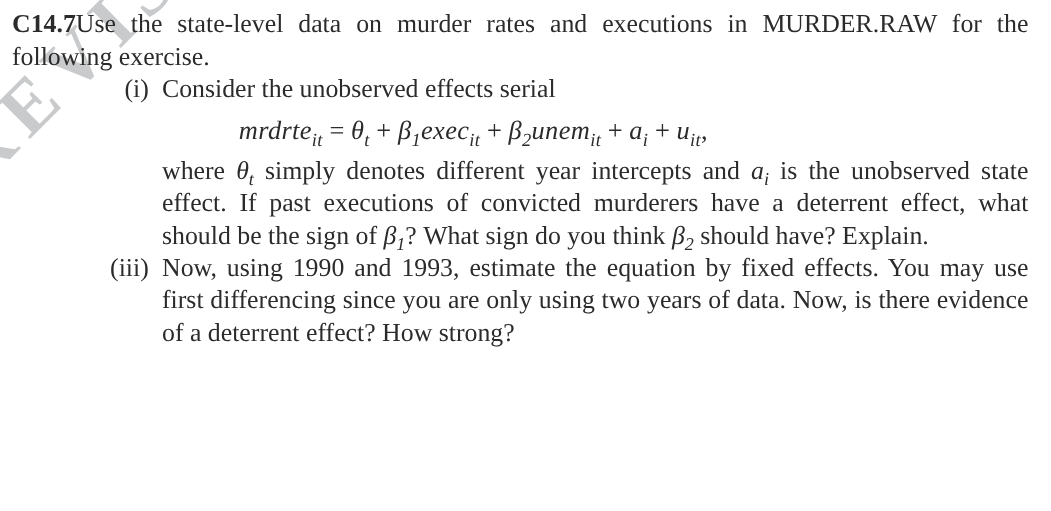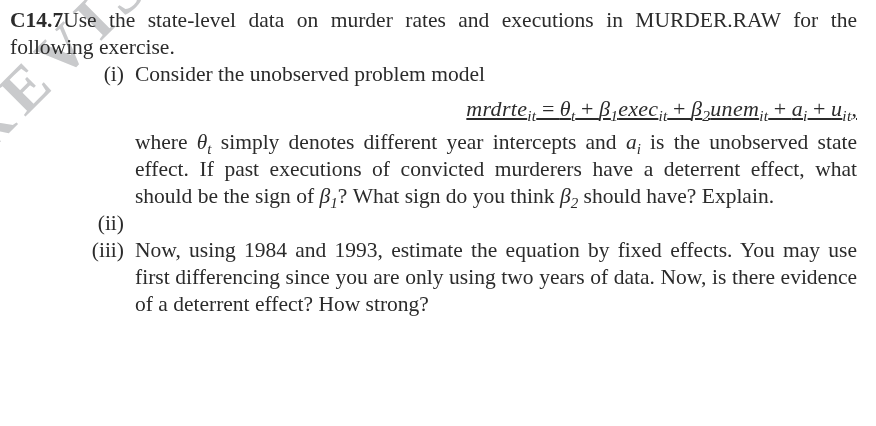--- a/index.html
+++ b/index.html
@@ -43,54 +43,52 @@
     text-align: right;
     box-sizing: border-box;
   }
   .part-body {
     flex: 1;
     margin-left: 11px;
     text-align: justify;
   }
   .part-lead { text-align: left; }
   .equation {
-    text-align: right;
+    text-align: left;
     margin: 7px 0 7px 64px;
     font-size: 22px;
     white-space: nowrap;
-    text-decoration: underline;
   }
   .equation .it { letter-spacing: 0.3px; }
   .it { font-style: italic; }
   sub { font-size: 0.7em; line-height: 0; }
   p { margin: 0; }
 </style>
 </head>
 <body>
 
 <div class="page">
 
   <div class="watermark" style="color: rgb(201, 202, 204);">REVISED</div>
 
   <div class="content">
 
     <p class="intro"><span class="exnum">C14.7</span><span>Use the state-level data on murder rates and executions in MURDER.RAW for the following exercise.</span></p>
 
     <div class="part">
       <div class="part-label">(i)</div>
       <div class="part-body">
-        <div class="part-lead"><span>Consider the unobserved problem model</span></div>
+        <div class="part-lead"><span>Consider the unobserved effects serial</span></div>
         <div class="equation"><span class="it">mrdrte</span><sub class="it">it</sub><span> = </span><span class="it">θ</span><sub class="it">t</sub><span> + </span><span class="it">β</span><sub class="it">1</sub><span class="it">exec</span><sub class="it">it</sub><span> + </span><span class="it">β</span><sub class="it">2</sub><span class="it">unem</span><sub class="it">it</sub><span> + </span><span class="it">a</span><sub class="it">i</sub><span> + </span><span class="it">u</span><sub class="it">it</sub><span>,</span></div>
         <div class="part-para"><span>where </span><span class="it">θ</span><sub class="it">t</sub><span> simply denotes different year intercepts and </span><span class="it">a</span><sub class="it">i</sub><span> is the unobserved state effect. If past executions of convicted murderers have a deterrent effect, what should be the sign of </span><span class="it">β</span><sub class="it">1</sub><span>? What sign do you think </span><span class="it">β</span><sub class="it">2</sub><span> should have? Explain.</span></div>
       </div>
     </div>
 
     <div class="part">
-      <div class="part-label">(ii)</div>
     </div>
 
     <div class="part">
       <div class="part-label">(iii)</div>
-      <div class="part-body"><span>Now, using 1984 and 1993, estimate the equation by fixed effects. You may use first differencing since you are only using two years of data. Now, is there evidence of a deterrent effect? How strong?</span></div>
+      <div class="part-body"><span>Now, using 1990 and 1993, estimate the equation by fixed effects. You may use first differencing since you are only using two years of data. Now, is there evidence of a deterrent effect? How strong?</span></div>
     </div>
 
   </div>
 </div>
 
 </body></html>

